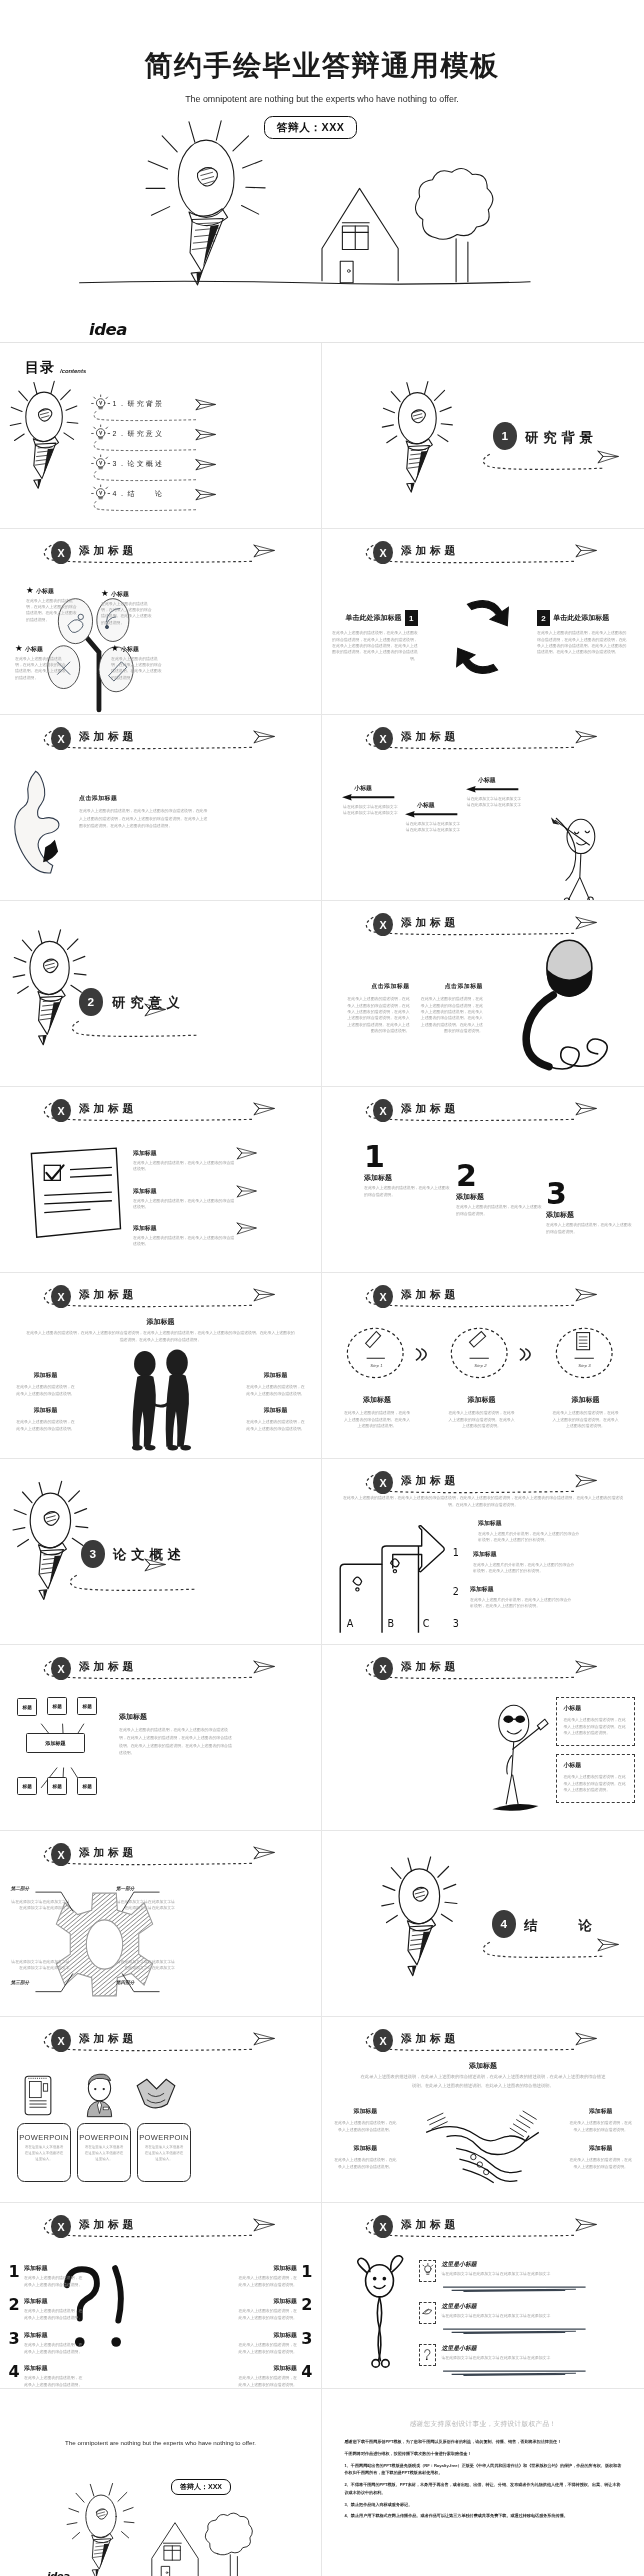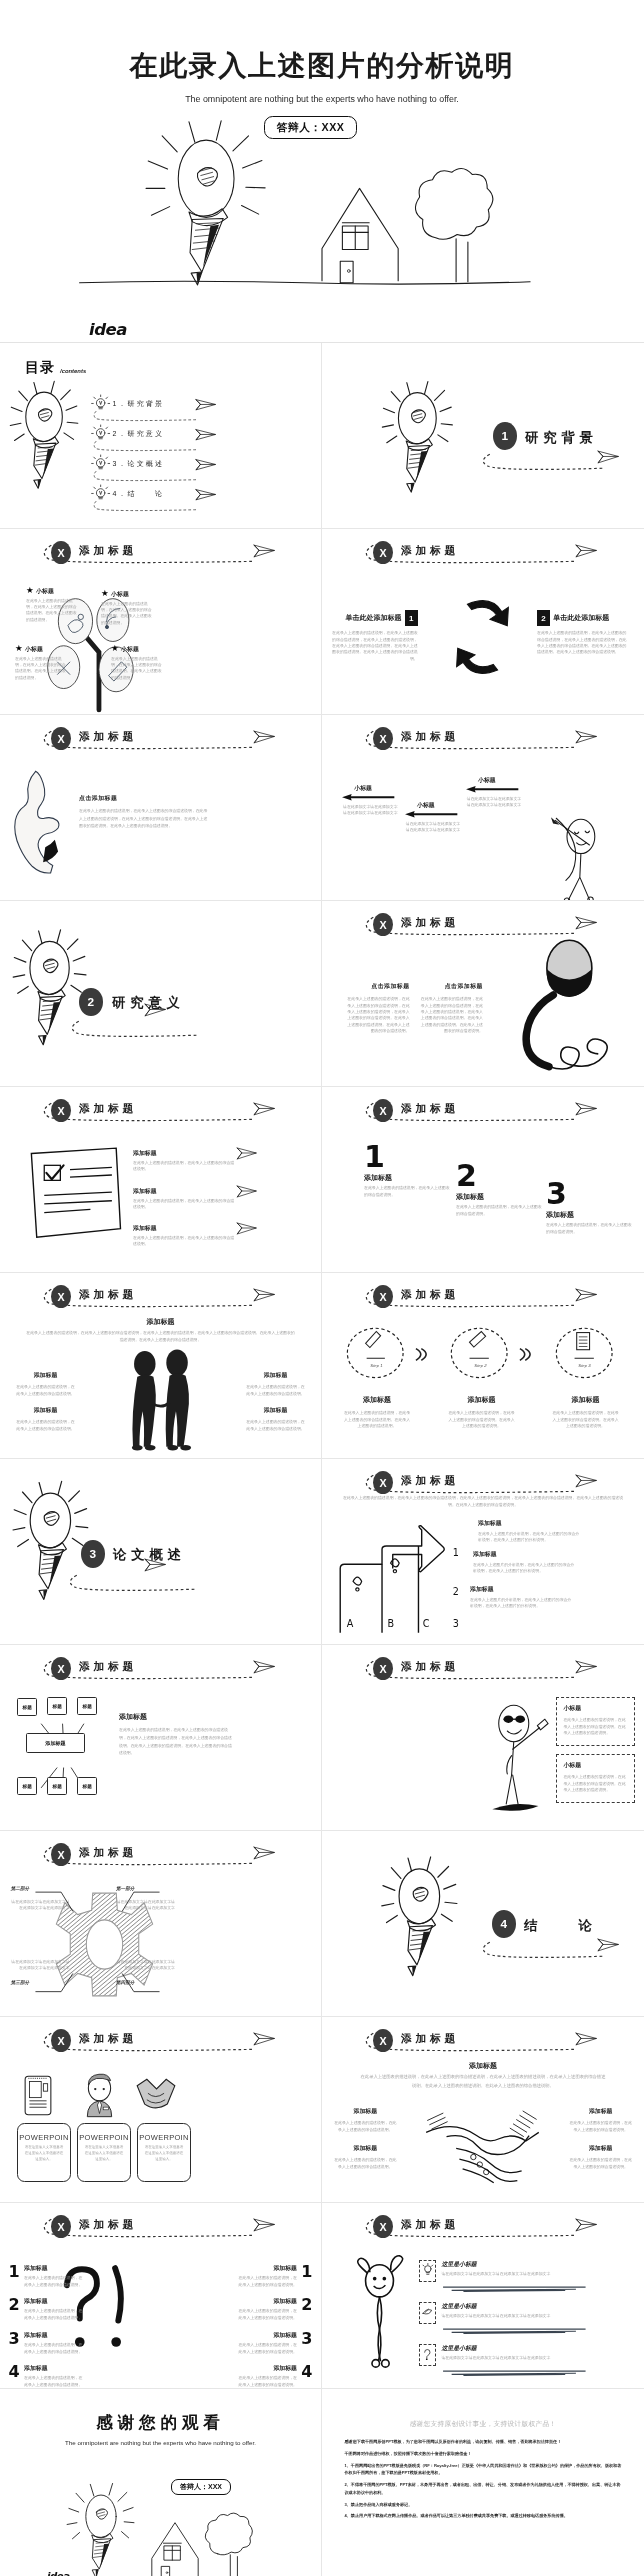--- a/index.html
+++ b/index.html
@@ -121,21 +121,21 @@
   .ink { fill:none; stroke:#1b1b1b; stroke-width:2; stroke-linecap:round; stroke-linejoin:round; }
   .ink-thin { fill:none; stroke:#1b1b1b; stroke-width:1.4; stroke-linecap:round; stroke-linejoin:round; }
   .ink-fill { fill:#1b1b1b; stroke:none; }
 </style>
 </head>
 <body>
 
 <div class="page">
 
   <div class="slide-cover cover">
-    <div class="cover-title">在此录入上述图片的分析说明</div>
+    <div class="cover-title">简约手绘毕业答辩通用模板</div>
     <div class="cover-sub">The omnipotent are nothing but the experts who have nothing to offer.</div>
     <div class="cover-art">
       <div class="speaker-badge">答辩人：XXX</div>
       <svg width="644" height="177" viewBox="0 0 1200 330">
 
         <g class="ink">
           <path d="M363 62 L352 24"></path>
             <path d="M330 80 L302 50"></path>
             <path d="M312 112 L276 97"></path>
           <path d="M307 148 L272 148"></path>
@@ -1251,21 +1251,20 @@
             <div class="p-xs" style="margin-top:2.1px;">请在此添加文字请在此添加文字请在此添加文字请在此添加文字</div>
           </div>
         </div>
         <svg width="150" height="7.5" viewBox="0 0 280 14" style="margin-left:22.5px;margin-top:3.2px;">
           <path d="M2 4 L268 4 M18 10 L250 8 M40 12 L230 10" stroke="#3a4450" stroke-width="2.2" fill="none"></path>
         </svg>
       </div>
     </div>
 
     <div class="slide" style="height:204px;">
-      <div class="thanks-title">感谢您的观看</div>
       <div class="thanks-sub">The omnipotent are nothing but the experts who have nothing to offer.</div>
       <div class="thanks-badge">答辩人：XXX</div>
       <svg style="position:absolute;left:38px;top:90px;" width="274" height="107" viewBox="0 0 600 240">
         <g class="ink" stroke-width="1.8">
           <path d="M118 38 L110 12"></path>
             <path d="M96 52 L78 32"></path>
             <path d="M84 74 L62 66"></path>
             <path d="M80 98 L58 102"></path>
             <path d="M86 120 L70 134"></path>
           <path d="M152 36 L160 10"></path>

